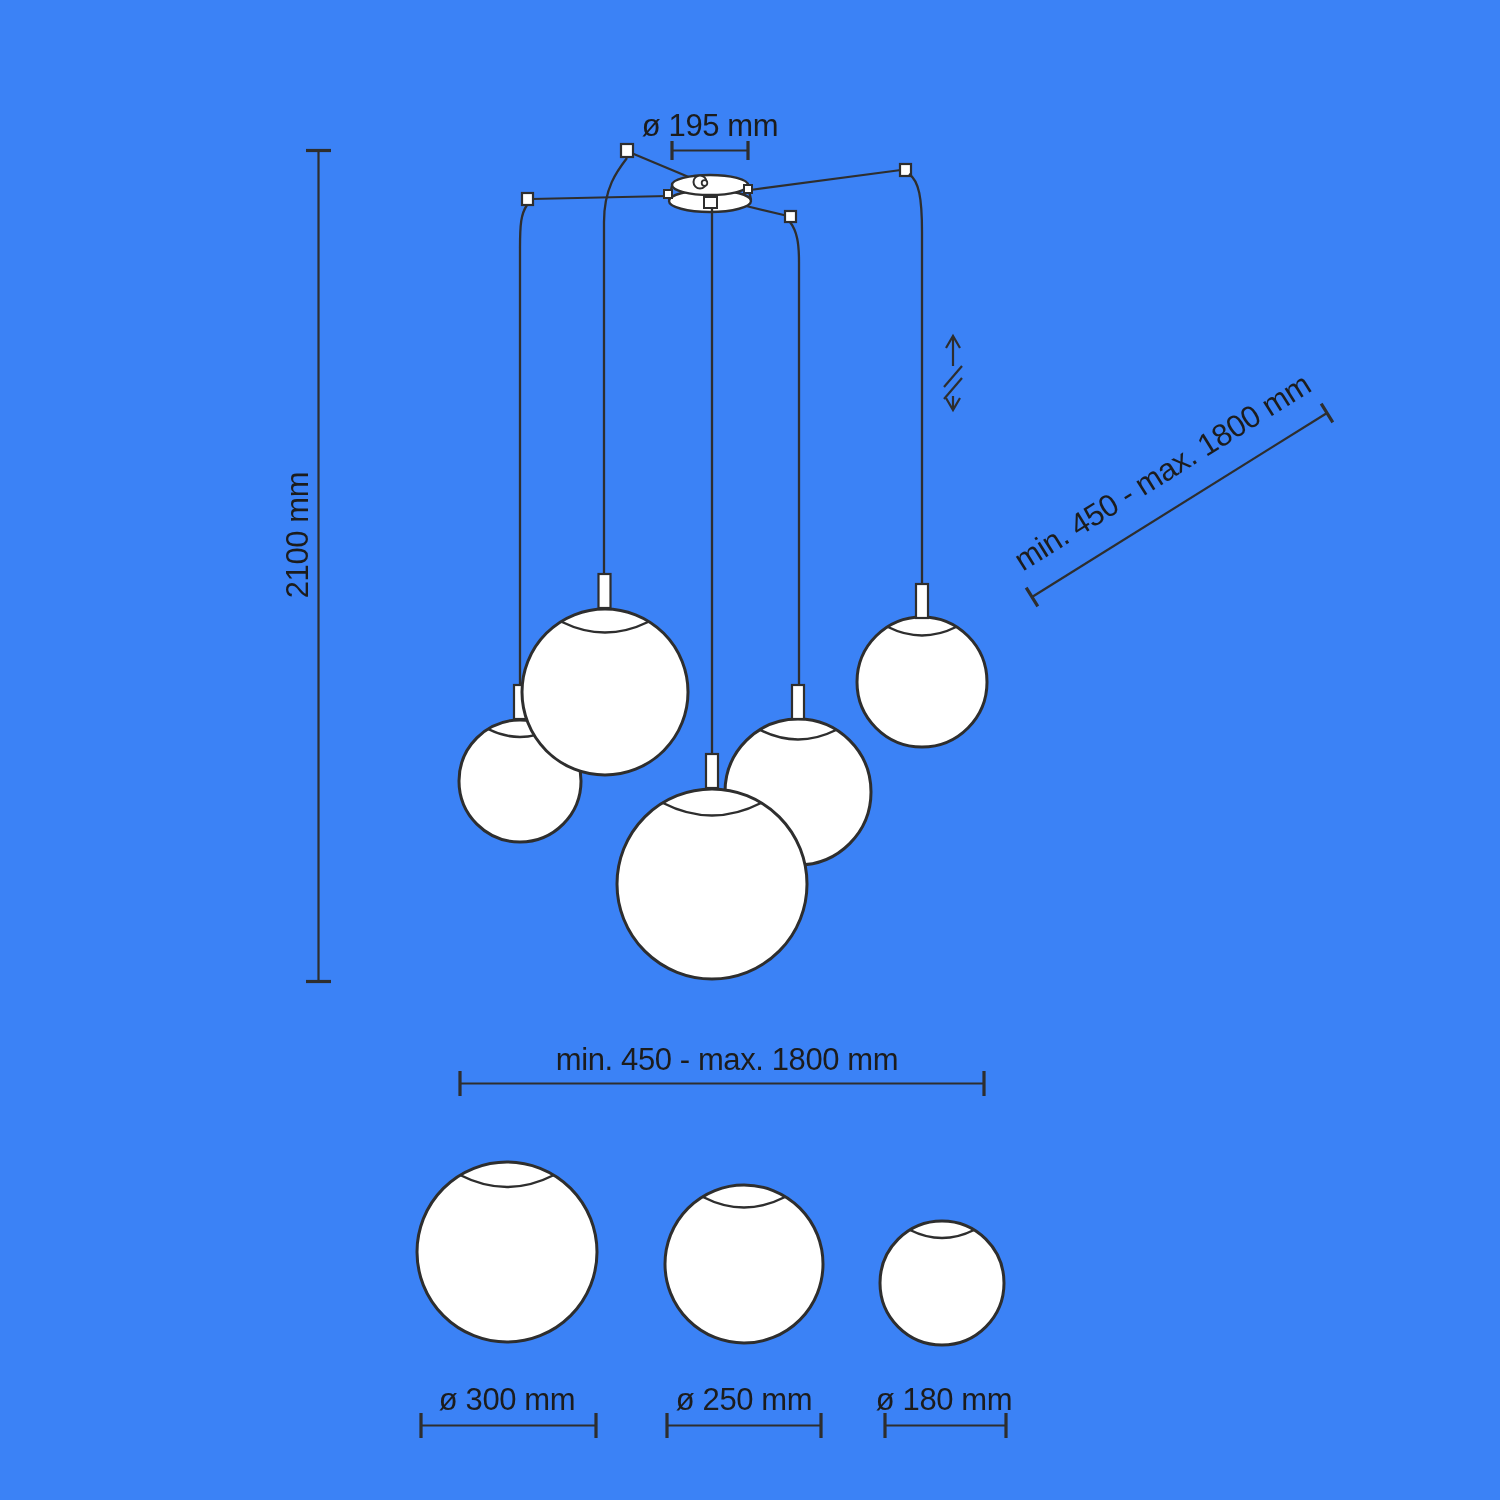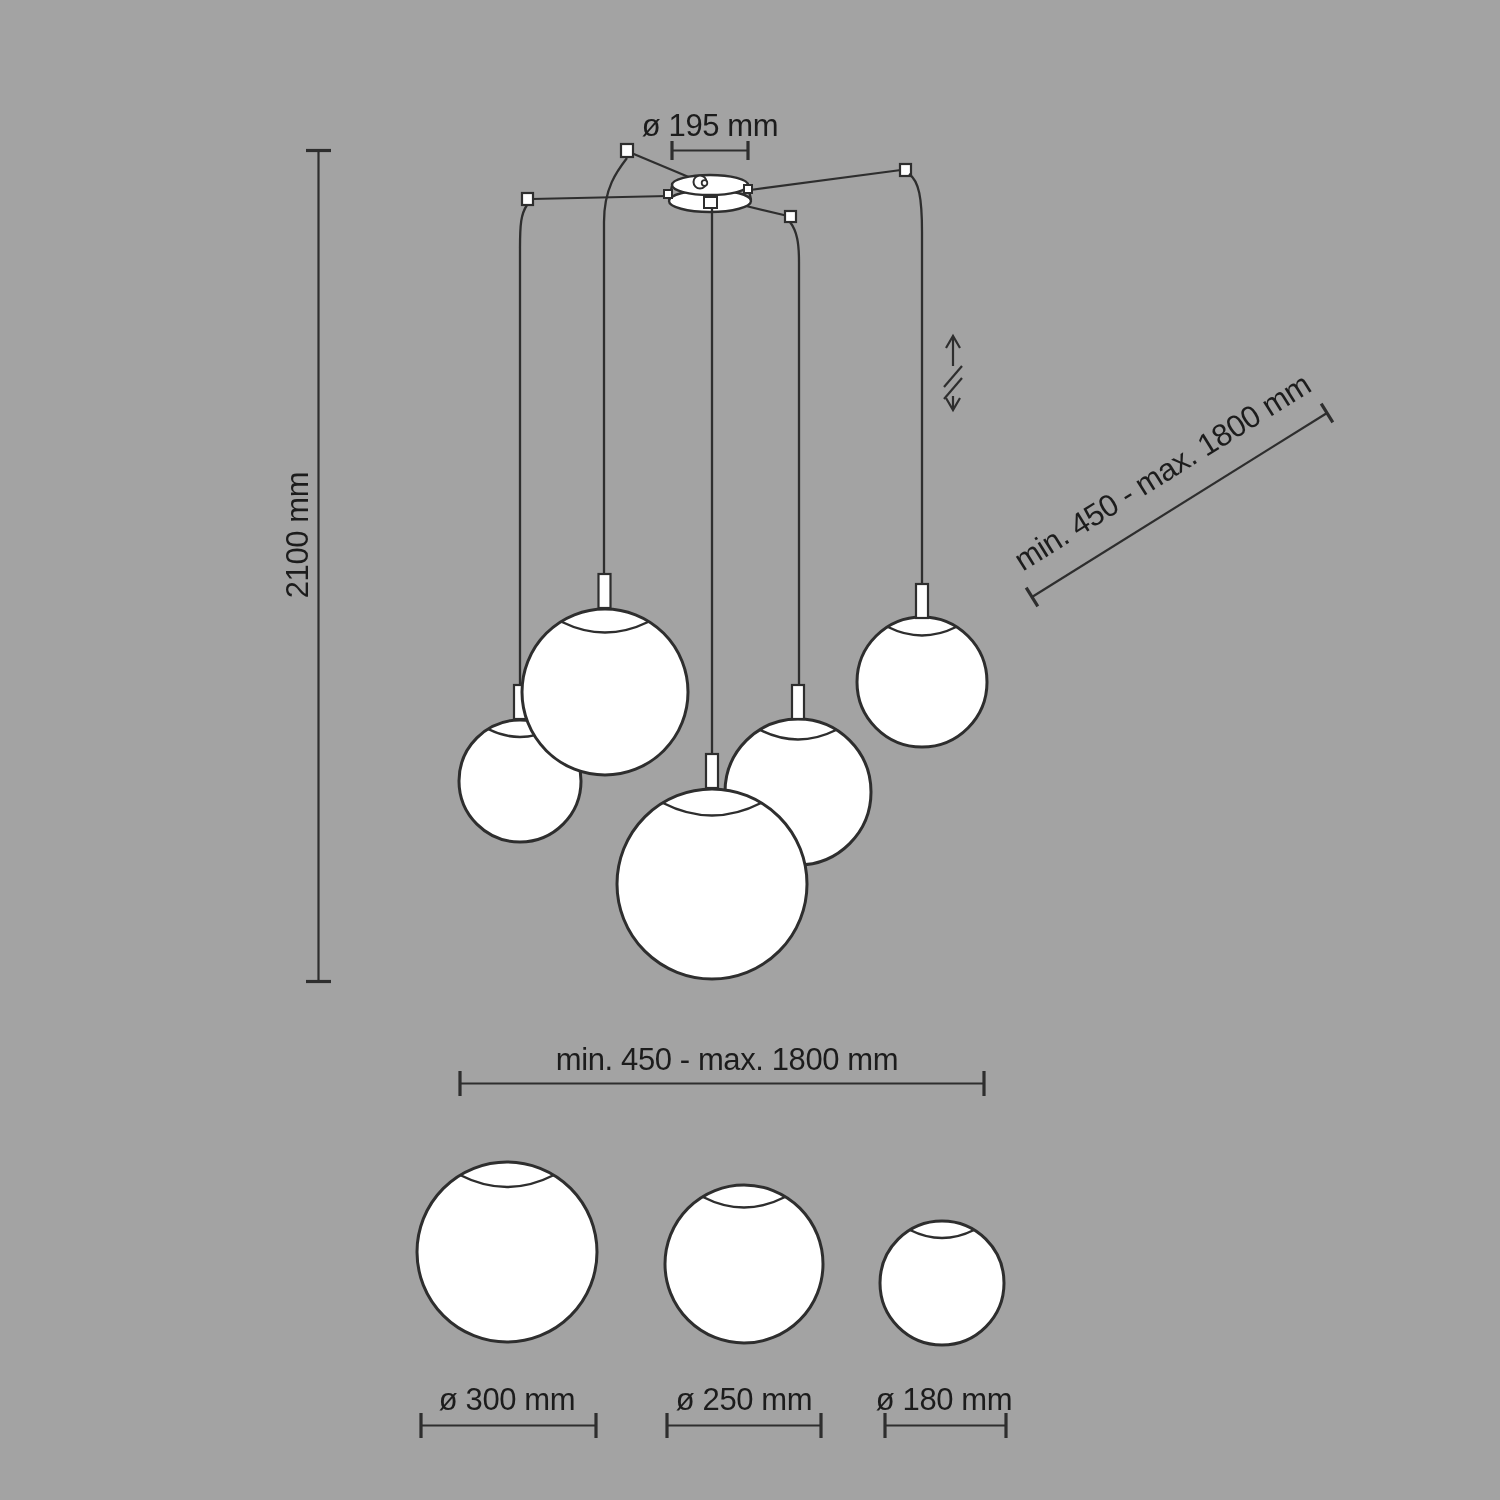--- a/index.html
+++ b/index.html
@@ -4,21 +4,21 @@
 <style>
   html, body {
     margin: 0;
     padding: 0;
     background: #ffffff;
   }
   .stage {
     position: relative;
     width: 1500px;
     height: 1500px;
-    background: #a3a3a3;
+    background: #3b82f6;
     overflow: hidden;
   }
   svg {
     display: block;
     width: 1500px;
     height: 1500px;
   }
   .dim-text {
     font-family: "Liberation Sans", "DejaVu Sans", sans-serif;
     font-size: 31px;

